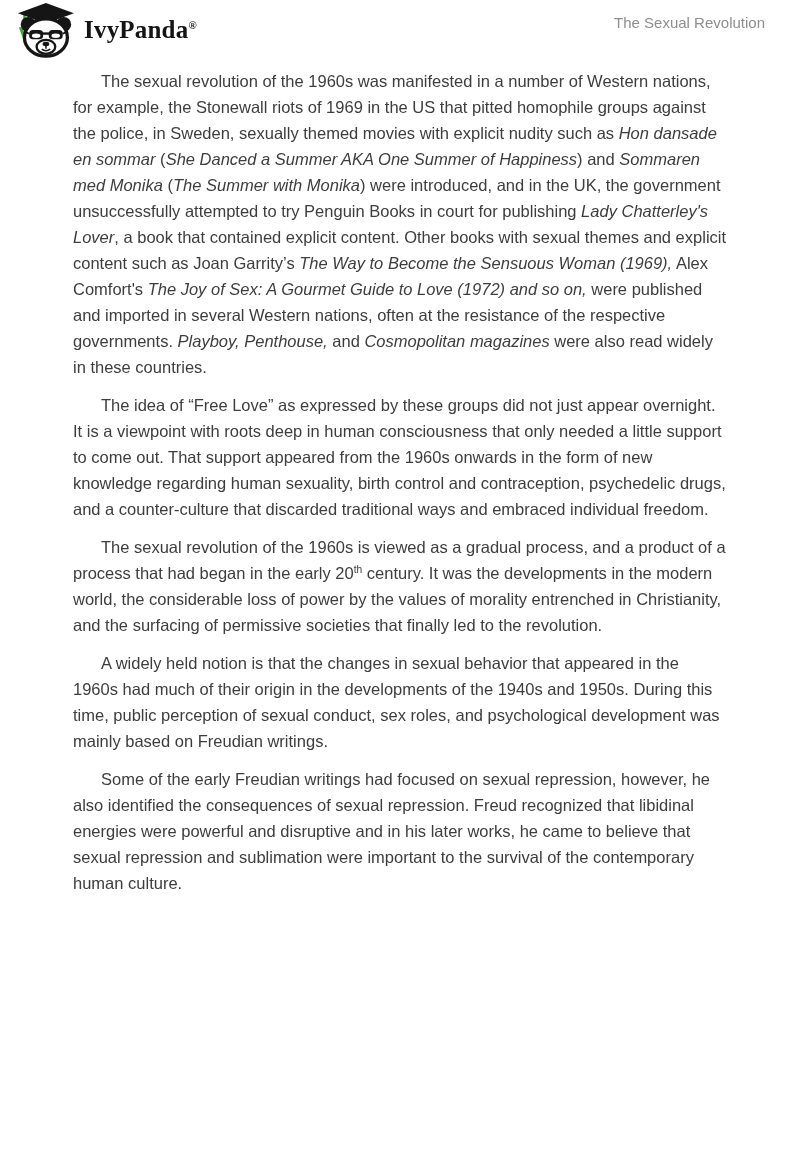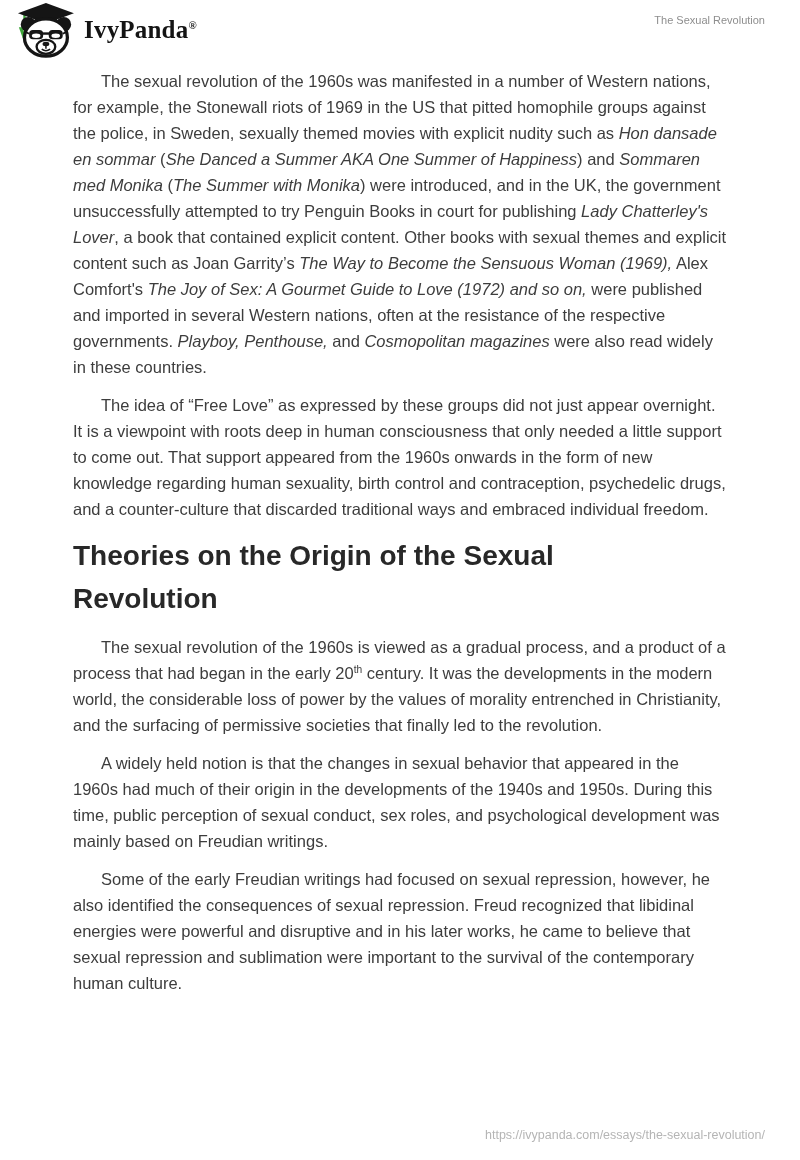--- a/index.html
+++ b/index.html
@@ -21,21 +21,21 @@
   }
   .brand svg { display: block; }
   .brand-text {
     font-family: "Liberation Serif", serif;
     font-weight: 700; font-size: 25px; color: #141414;
     letter-spacing: 0.2px;
   }
   .brand-text sup { font-size: 11px; vertical-align: super; line-height: 0; }
   .running-title {
     position: absolute; top: 14px; right: 35px;
-    font-size: 11px; color: #8e8e8e;
+    font-size: 15px; color: #8e8e8e;
   }
 
   
   .content {
     margin: 8px 72px 0 73px;
     width: 655px;
     color: #3d3d3d;
     font-size: 16.5px;
     line-height: 26px;
   }
@@ -90,21 +90,19 @@
         <path d="M29.5,50.5 Q34,54 38.5,50.5" stroke="#151515" stroke-width="1.6" fill="none"></path>
       </svg>
       <span class="brand-text"><span>IvyPanda</span><sup>®</sup></span>
     </a>
     <div class="running-title">The Sexual Revolution</div>
   </div>
 
   <div class="content">
     <p class="indent"><span>The sexual revolution of the 1960s was manifested in a number of Western nations, for example, the Stonewall riots of 1969 in the US that pitted homophile groups against the police, in Sweden, sexually themed movies with explicit nudity such as </span><span style="font-style: italic;">Hon dansade en sommar</span><span> (</span><span style="font-style: italic;">She Danced a Summer AKA One Summer of Happiness</span><span>) and </span><span style="font-style: italic;">Sommaren med Monika</span><span> (</span><span style="font-style: italic;">The Summer with Monika</span><span>) were introduced, and in the UK, the government unsuccessfully attempted to try Penguin Books in court for publishing </span><span style="font-style: italic;">Lady Chatterley's Lover</span><span>, a book that contained explicit content. Other books with sexual themes and explicit content such as Joan Garrity’s </span><span style="font-style: italic;">The Way to Become the Sensuous Woman (1969),</span><span> Alex Comfort's </span><span style="font-style: italic;">The Joy of Sex: A Gourmet Guide to Love (1972) and so on,</span><span> were published and imported in several Western nations, often at the resistance of the respective governments. </span><span style="font-style: italic;">Playboy, Penthouse,</span><span> and </span><span style="font-style: italic;">Cosmopolitan magazines</span><span> were also read widely in these countries.</span></p>
     <p class="indent"><span>The idea of “Free Love” as expressed by these groups did not just appear overnight. It is a viewpoint with roots deep in human consciousness that only needed a little support to come out. That support appeared from the 1960s onwards in the form of new knowledge regarding human sexuality, birth control and contraception, psychedelic drugs, and a counter-culture that discarded traditional ways and embraced individual freedom.</span></p>
-    <h2>Theories on the Origin of the Sexual Revolution</h2>
     <p class="indent"><span>The sexual revolution of the 1960s is viewed as a gradual process, and a product of a process that had began in the early 20</span><sup>th</sup><span> century. It was the developments in the modern world, the considerable loss of power by the values of morality entrenched in Christianity, and the surfacing of permissive societies that finally led to the revolution.</span></p>
     <p class="indent"><span>A widely held notion is that the changes in sexual behavior that appeared in the 1960s had much of their origin in the developments of the 1940s and 1950s. During this time, public perception of sexual conduct, sex roles, and psychological development was mainly based on Freudian writings.</span></p>
     <p class="indent"><span>Some of the early Freudian writings had focused on sexual repression, however, he also identified the consequences of sexual repression. Freud recognized that libidinal energies were powerful and disruptive and in his later works, he came to believe that sexual repression and sublimation were important to the survival of the contemporary human culture.</span></p>
   </div>
 
-  <div class="source-url">https://ivypanda.com/essays/the-sexual-revolution/</div>
 
 </div>
 
 </body></html>

